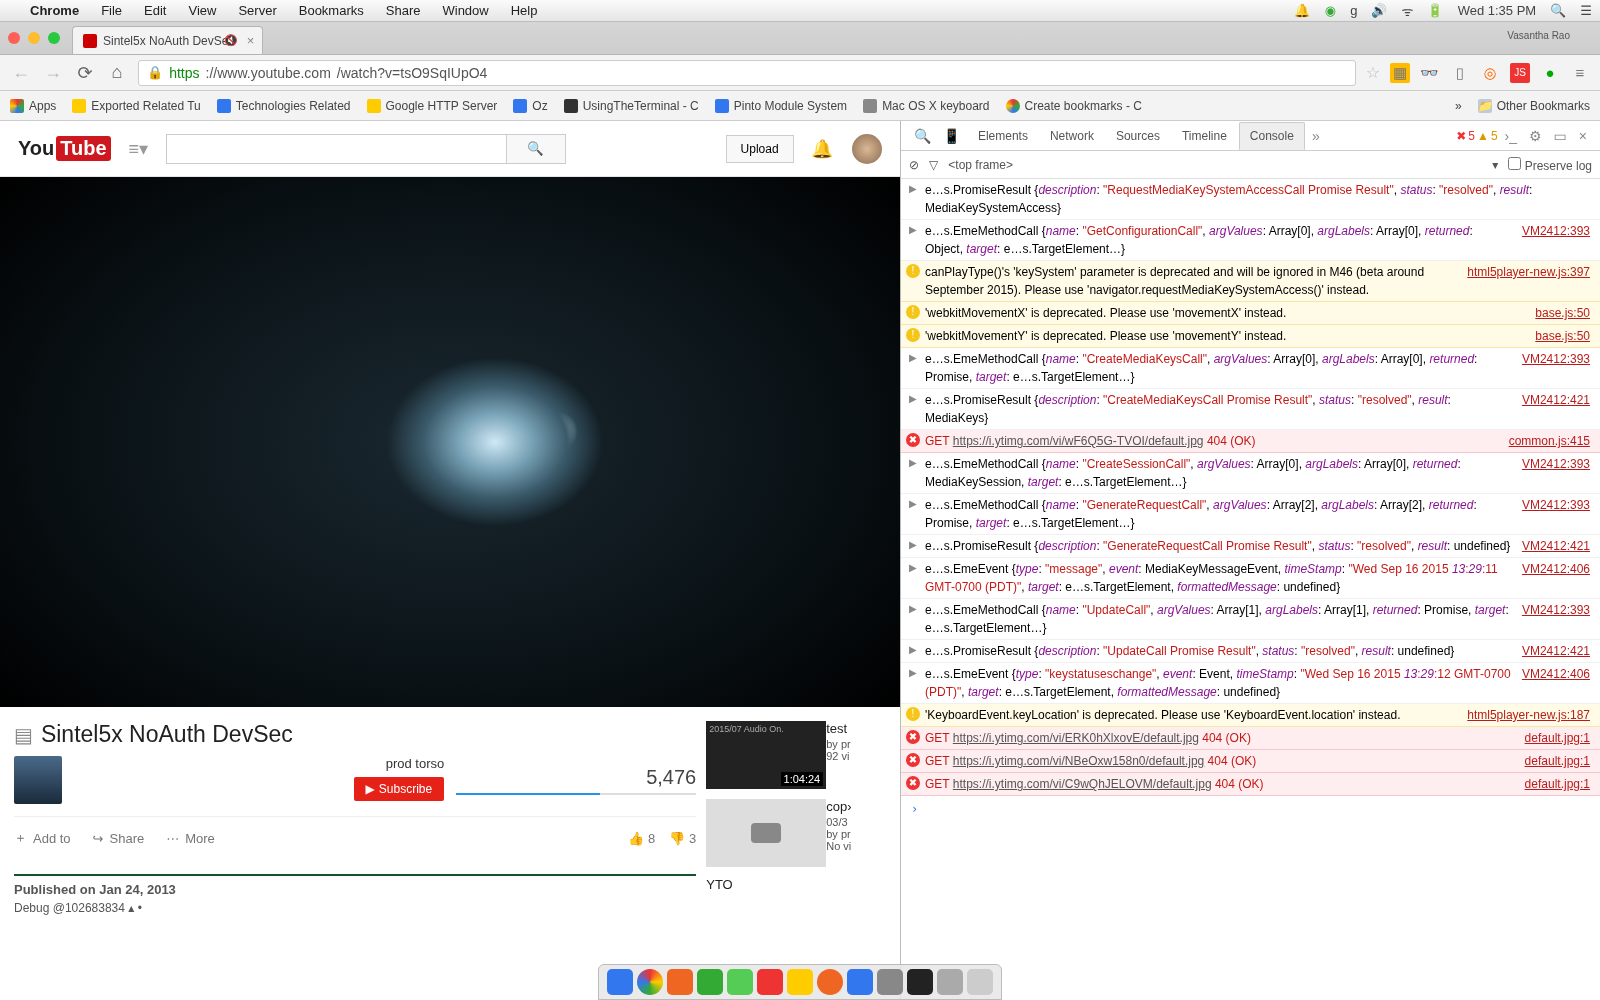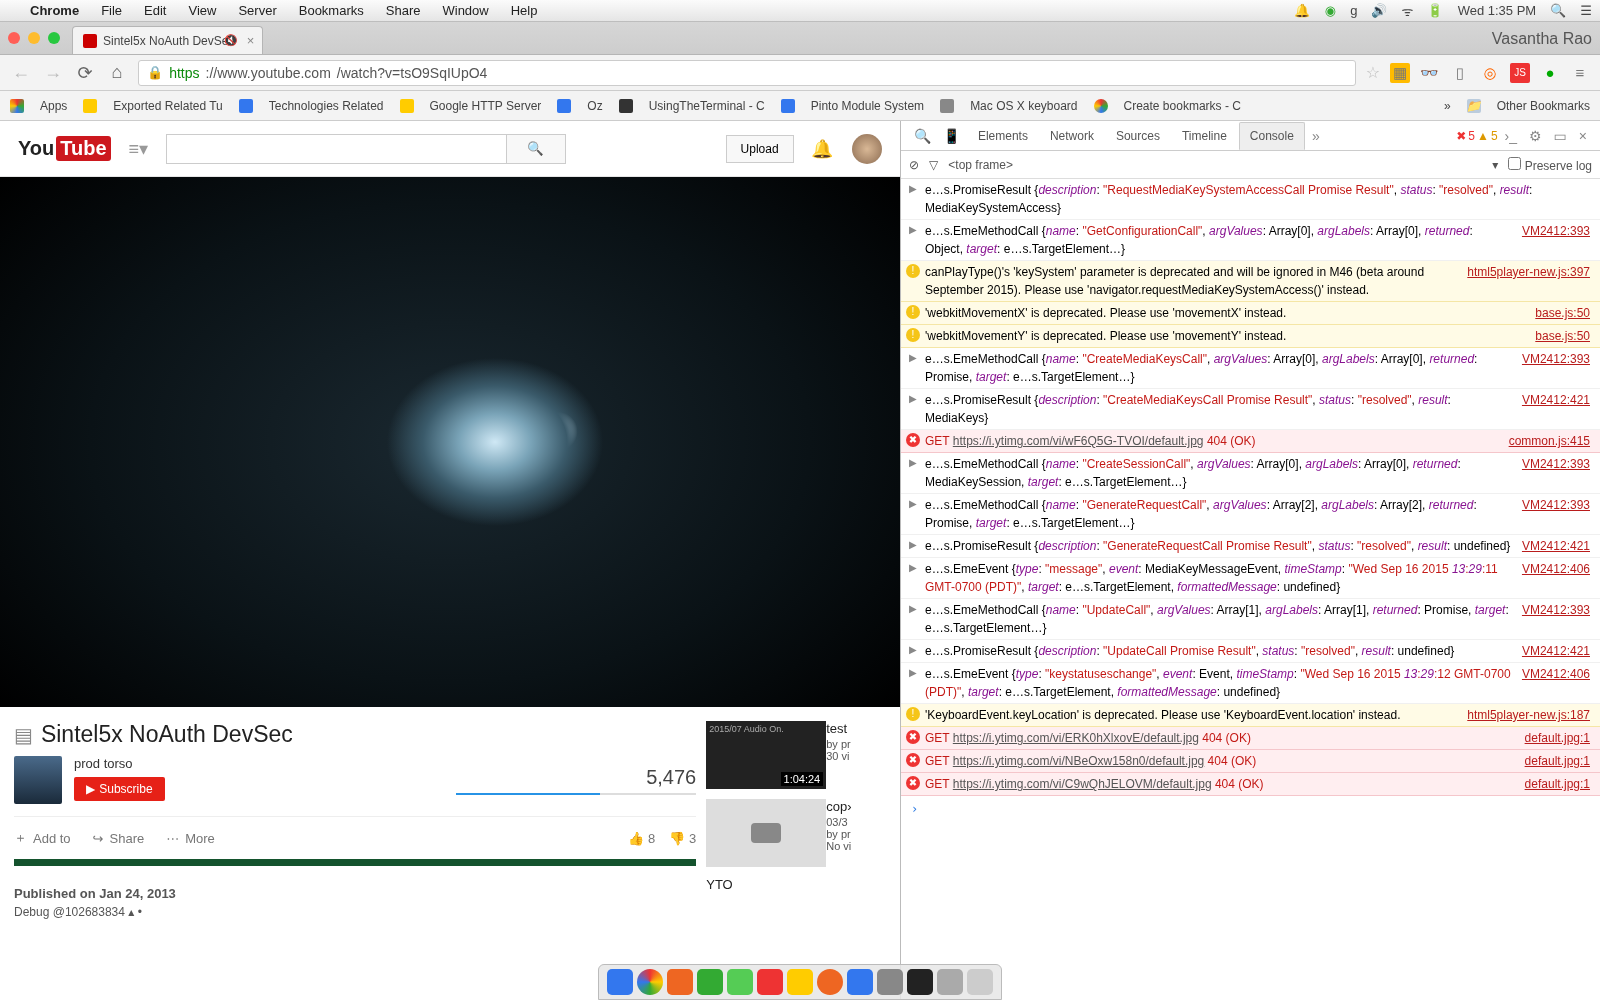--- a/index.html
+++ b/index.html
@@ -16,34 +16,34 @@
 
 .chrome { background:#fff; height:978px; }
 .tabbar { height:33px; background:linear-gradient(#d6d6d6,#cdcdcd); display:flex; align-items:flex-end; padding-left:8px; border-bottom:1px solid #b5b5b5; position:relative; }
 .traffic { display:flex; gap:8px; align-items:center; margin-right:12px; align-self:center; }
 .traffic i { width:12px; height:12px; border-radius:50%; display:block; }
 .traffic .r{background:#ff5f57;} .traffic .y{background:#febc2e;} .traffic .g{background:#28c840;}
 .tab { background:#f3f3f3; height:28px; padding:0 28px 0 10px; display:flex; align-items:center; gap:6px; border:1px solid #b5b5b5; border-bottom:none; border-radius:4px 4px 0 0; font-size:12px; max-width:230px; color:#444; position:relative; }
 .tab .favicon{width:14px;height:14px;background:#c00;border-radius:2px;}
 .tab .x{position:absolute;right:8px;color:#888;font-size:13px;}
 .tab .mute{position:absolute;right:24px;color:#888;font-size:11px;}
-.username { position:absolute; right:8px; top:8px; font-size:16px; color:#555; }
+.username { position:absolute; right:30px; top:8px; font-size:10px; color:#555; }
 
 .urlbar { height:36px; background:#f3f3f3; border-bottom:1px solid #ccc; display:flex; align-items:center; padding:0 10px; gap:10px; }
 .urlbar .navbtn { color:#bbb; font-size:18px; width:22px; text-align:center; }
 .urlbar .navbtn.active{color:#666;}
 .urlbar .omnibox { flex:1; height:26px; border:1px solid #ccc; border-radius:3px; background:#fff; display:flex; align-items:center; padding:0 8px; gap:6px; font-size:14px; }
 .urlbar .omnibox .lock{color:#0a8a0a;font-size:13px;}
 .urlbar .omnibox .https{color:#0a8a0a;}
 .urlbar .omnibox .path{color:#555;}
 .urlbar .ext { width:20px; height:20px; display:inline-flex; align-items:center; justify-content:center; color:#777; font-size:15px; }
 .urlbar .star{color:#bbb;font-size:16px;}
 
 .bmbar { height:30px; background:#f3f3f3; border-bottom:1px solid #ccc; display:flex; align-items:center; padding:0 10px; gap:16px; font-size:12px; color:#444; }
-.bmbar .bm { display:flex; align-items:center; gap:16px; white-space:nowrap; max-width:180px; overflow:hidden; text-overflow:ellipsis; }
+.bmbar .bm { display:flex; align-items:center; gap:5px; white-space:nowrap; max-width:180px; overflow:hidden; text-overflow:ellipsis; }
 .bmbar .bm i{width:14px;height:14px;border-radius:2px;display:inline-block;}
 .bmbar .spacer{flex:1;}
 
 
 .split { display:flex; height:879px; }
 .yt { width:900px; background:#fff; display:flex; flex-direction:column; }
 .dev { width:700px; border-left:1px solid #bbb; background:#fff; display:flex; flex-direction:column; }
 
 
 .yt-header { height:56px; display:flex; align-items:center; padding:0 18px; gap:18px; border-bottom:1px solid #e6e6e6; }
@@ -66,31 +66,31 @@
 }
 
 
 .yt-body { display:flex; padding:14px 0 0 14px; gap:10px; flex:1; overflow:hidden; }
 .yt-main { width:690px; }
 .yt-side { width:196px; overflow:hidden; }
 .vtitle { display:flex; align-items:center; gap:8px; font-size:23px; color:#222; margin-bottom:8px; }
 .vtitle .plist{color:#888;font-size:20px;}
 .channelrow { display:flex; gap:12px; align-items:flex-start; }
 .ch-av{width:48px;height:48px;background:linear-gradient(#4a6a8a,#1a2a3a);border-radius:2px;}
-.ch-info{flex:1;}
+.ch-info{flex:1;text-align:right;}
 .ch-name{font-size:13px;color:#333;margin-bottom:6px;}
 .subbtn{background:#e62117;color:#fff;padding:5px 12px;border-radius:2px;font-size:12px;display:inline-flex;align-items:center;gap:4px;}
 .views{font-size:20px;color:#444;text-align:right;margin-top:10px;}
 .viewbar{height:2px;background:#ddd;margin-top:4px;position:relative;}
 .viewbar i{position:absolute;left:0;top:0;height:2px;width:60%;background:#2793e6;}
 .actionrow{display:flex;align-items:center;gap:22px;padding:12px 0;border-top:1px solid #eee;margin-top:12px;color:#767676;font-size:13px;}
 .actionrow .act{display:flex;align-items:center;gap:6px;}
 .actionrow .spacer{flex:1;}
 .likes{display:flex;gap:14px;align-items:center;color:#767676;}
-.pubrow{padding-top:20px;border-top:7px solid #14532d;font-size:13px;color:#555;}
+.pubrow{padding-top:6px;border-top:2px solid #14532d;font-size:13px;color:#555;margin-top:15px;}
 .pubrow b{font-weight:bold;}
 .debug{font-size:12px;color:#555;margin-top:4px;}
 
 
 .sv{display:flex;gap:0;margin-bottom:10px;}
 .sv .th{width:120px;height:68px;background:#222;position:relative;color:#aaa;font-size:9px;padding:3px;}
 .sv .th .dur{position:absolute;right:3px;bottom:3px;background:#000;color:#fff;padding:1px 3px;font-size:11px;}
 .sv .meta{font-size:11px;color:#555;overflow:hidden;}
 .sv .meta .t{font-size:13px;color:#222;margin-bottom:2px;white-space:nowrap;overflow:hidden;text-overflow:ellipsis;}
 
@@ -289,21 +289,21 @@
           </div>
         </div>
 
         <div class="yt-side">
           <div class="sv">
             <div class="th"><span>2015/07
 Audio On.</span><span class="dur">1:04:24</span></div>
             <div class="meta">
                 <div class="t">test</div>
                 <div>by pr</div>
-                <div>30 vi</div>
+                <div>92 vi</div>
               </div>
           </div>
           <div class="sv">
             <div class="th" style="background:#ddd;display:flex;align-items:center;justify-content:center">
                 <span style="width:30px;height:20px;background:#888;border-radius:4px"></span>
               </div>
             <div class="meta">
                 <div class="t">cop›</div>
                 <div>03/3</div>
                 <div>by pr</div>

